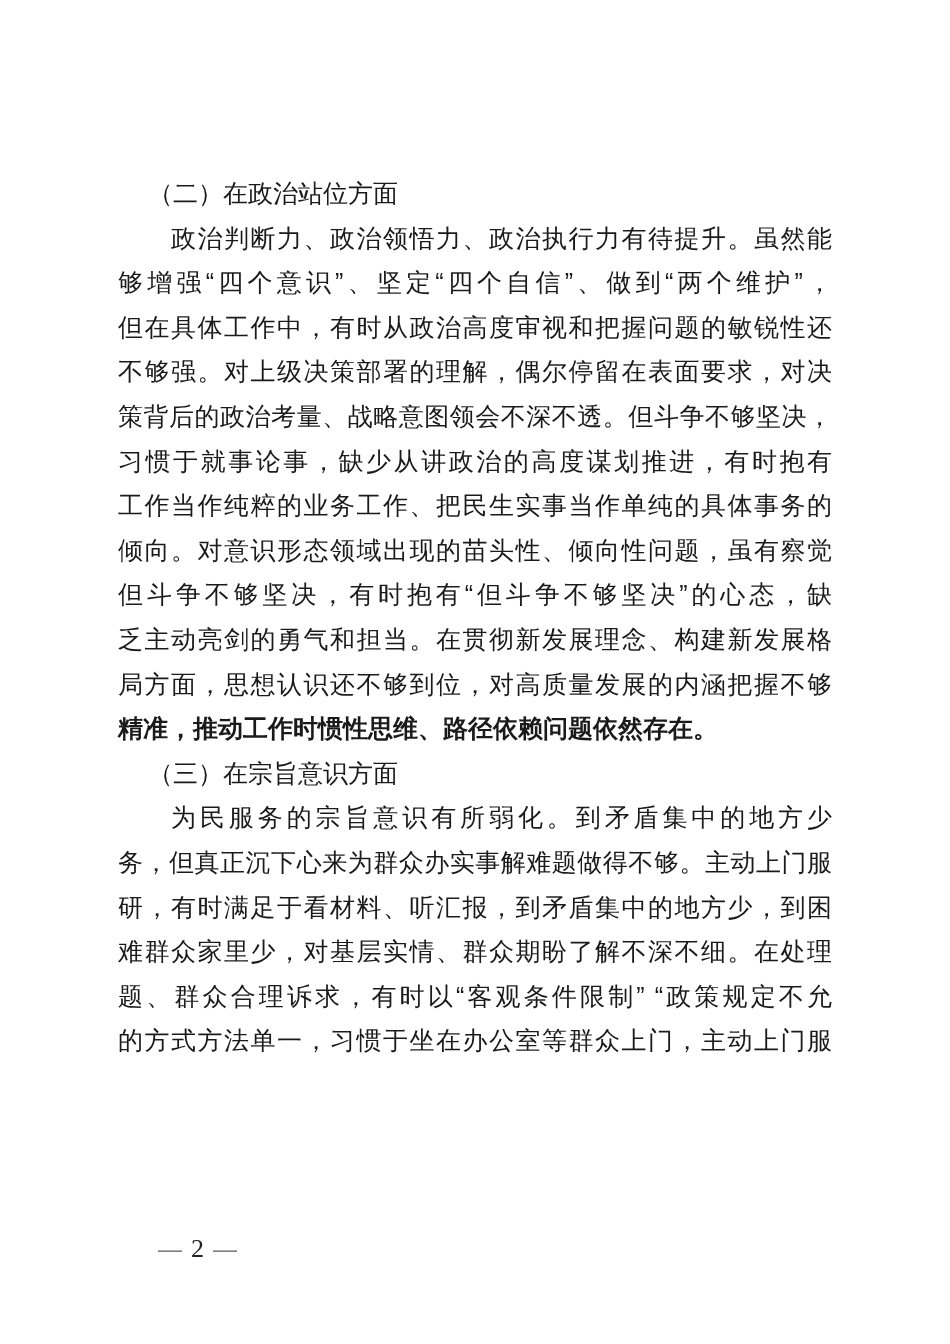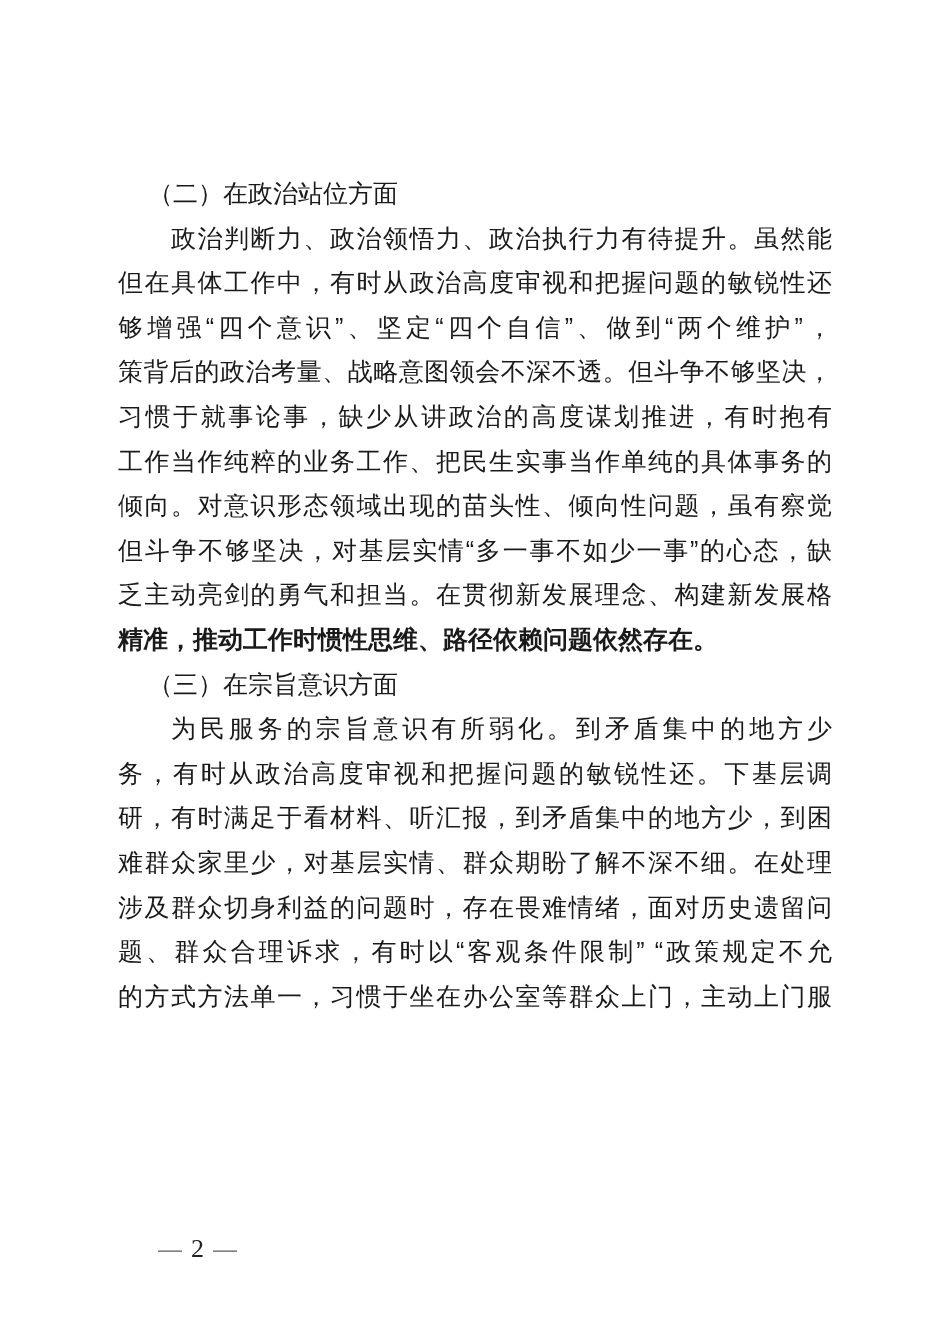--- a/index.html
+++ b/index.html
@@ -66,35 +66,36 @@
     line-height: 30px;
   }
 </style>
 </head>
 <body>
 
 <div class="page">
   <div class="content" id="content">
       <div class="line heading">（二）在政治站位方面</div>
       <div class="line body first">政治判断力、政治领悟力、政治执行力有待提升。虽然能</div>
+      <div class="line body">够增强“四个意识”、坚定“四个自信”、做到“两个维护”，</div>
       <div class="line body">但在具体工作中，有时从政治高度审视和把握问题的敏锐性还</div>
-      <div class="line body">够增强“四个意识”、坚定“四个自信”、做到“两个维护”，</div>
+      <div class="line body">不够强。对上级决策部署的理解，偶尔停留在表面要求，对决</div>
       <div class="line body">策背后的政治考量、战略意图领会不深不透。但斗争不够坚决，</div>
       <div class="line body">习惯于就事论事，缺少从讲政治的高度谋划推进，有时抱有</div>
       <div class="line body">工作当作纯粹的业务工作、把民生实事当作单纯的具体事务的</div>
       <div class="line body">倾向。对意识形态领域出现的苗头性、倾向性问题，虽有察觉</div>
-      <div class="line body">但斗争不够坚决，对基层实情“多一事不如少一事”的心态，缺</div>
+      <div class="line body">但斗争不够坚决，有时抱有“但斗争不够坚决”的心态，缺</div>
       <div class="line body">乏主动亮剑的勇气和担当。在贯彻新发展理念、构建新发展格</div>
+      <div class="line body">局方面，思想认识还不够到位，对高质量发展的内涵把握不够</div>
       <div class="line body end">精准，推动工作时惯性思维、路径依赖问题依然存在。</div>
       <div class="line heading">（三）在宗旨意识方面</div>
       <div class="line body first">为民服务的宗旨意识有所弱化。到矛盾集中的地方少</div>
-      <div class="line body">务，有时从政治高度审视和把握问题的敏锐性还。下基层调</div>
+      <div class="line body">务，但真正沉下心来为群众办实事解难题做得不够。主动上门服</div>
       <div class="line body">研，有时满足于看材料、听汇报，到矛盾集中的地方少，到困</div>
       <div class="line body">难群众家里少，对基层实情、群众期盼了解不深不细。在处理</div>
-      <div class="line body">涉及群众切身利益的问题时，存在畏难情绪，面对历史遗留问</div>
       <div class="line body">题、群众合理诉求，有时以“客观条件限制” “政策规定不允</div>
       <div class="line body">的方式方法单一，习惯于坐在办公室等群众上门，主动上门服</div>
     </div>
   <div class="footer">
     <span class="dash">—</span>
     <span class="pagenum">2</span>
     <span class="dash">—</span>
   </div>
 </div>
 

